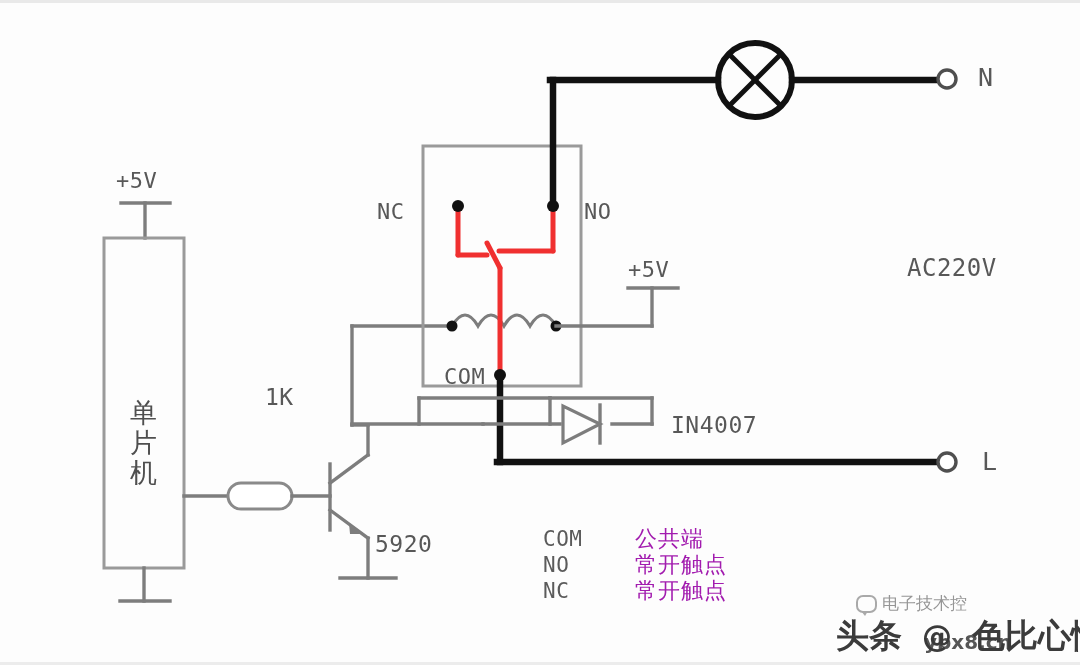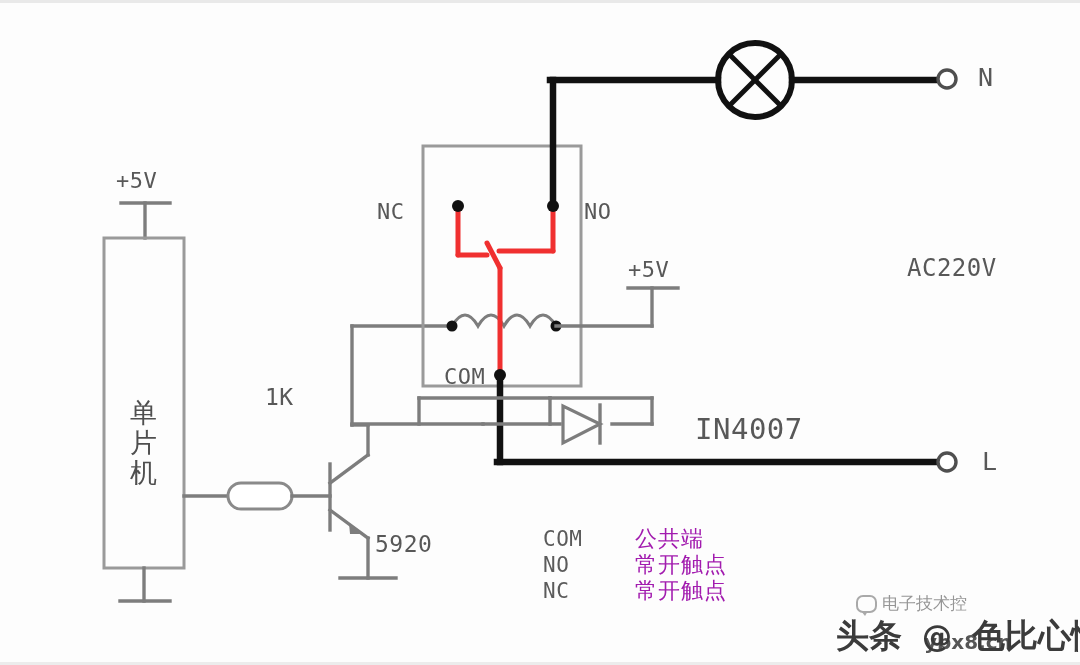--- a/index.html
+++ b/index.html
@@ -232,21 +232,21 @@
   <div class="mcu-label" style="left:109px;top:398px;">
     <span>单</span>
     <span>片</span>
     <span>机</span>
   </div>
 
   <div class="lbl" style="left:265px;top:384px;font-size:23px;">1K</div>
 
   <div class="lbl" style="left:375px;top:531px;font-size:23px;">5920</div>
 
-  <div class="lbl" style="left:671px;top:412px;font-size:29px;margin-left:24px;">IN4007</div>
+  <div class="lbl" style="left:671px;top:412px;font-size:23px;">IN4007</div>
 
   <div class="lbl" style="left:377px;top:199px;font-size:22px;">NC</div>
 
   <div class="lbl" style="left:584px;top:199px;font-size:22px;">NO</div>
 
   <div class="lbl" style="left:444px;top:364px;font-size:22px;">COM</div>
 
   <div class="lbl" style="left:628px;top:257px;font-size:22px;">+5V</div>
 
   <div class="lbl" style="left:907px;top:254px;font-size:24px;">AC220V</div>

